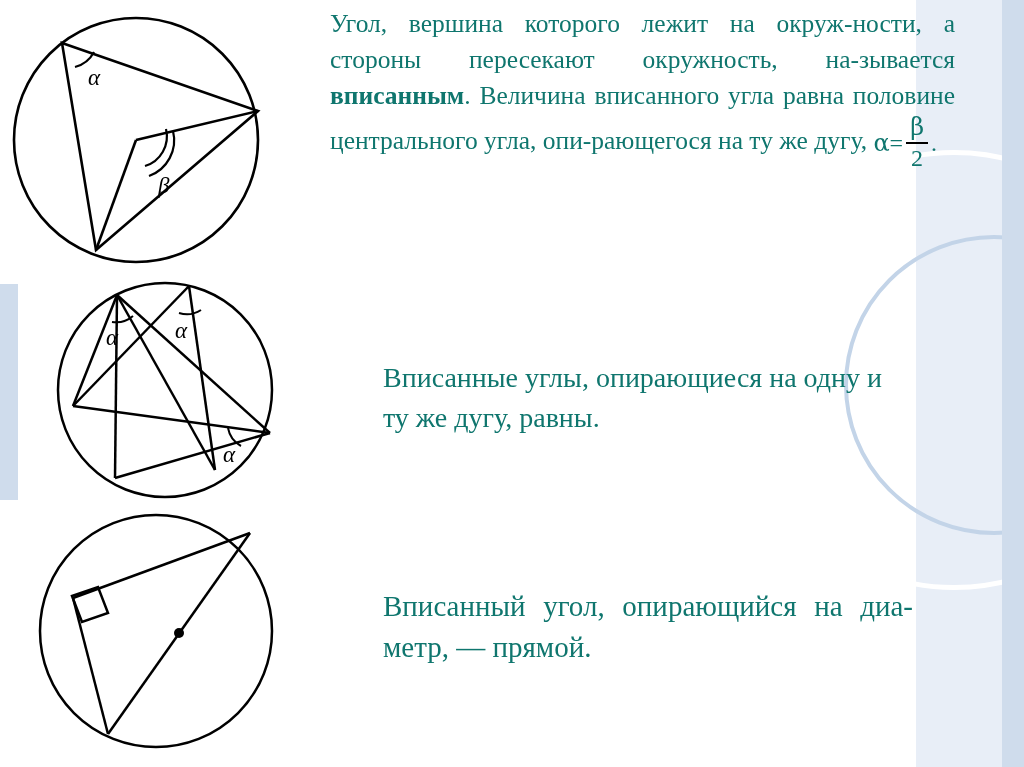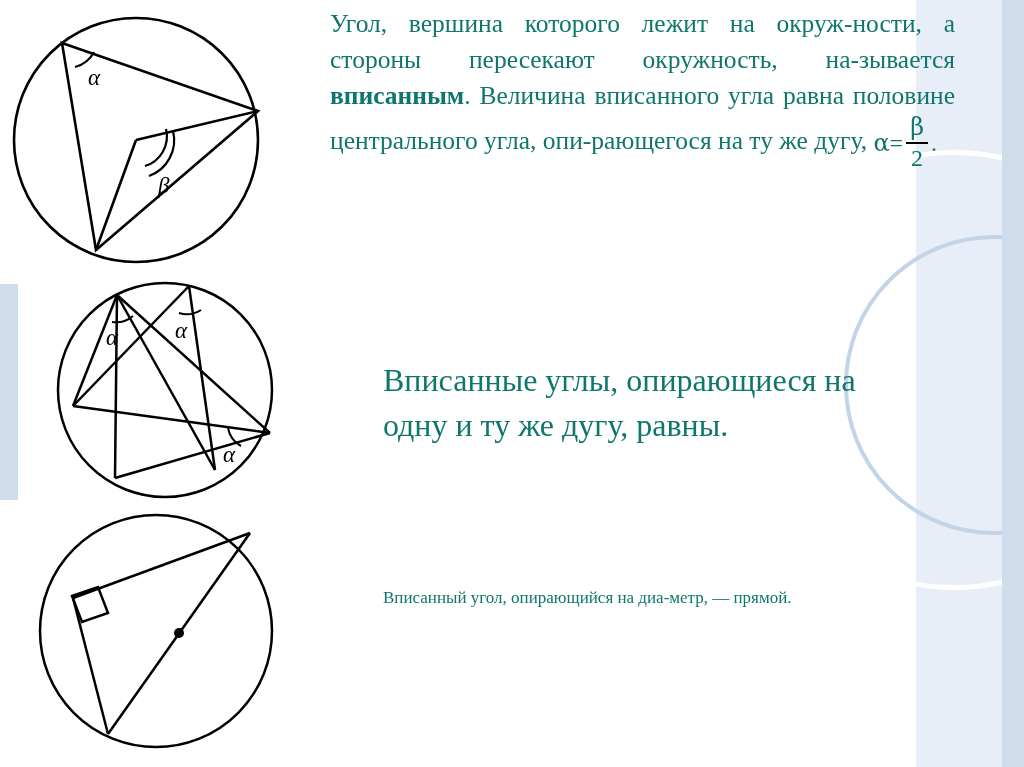--- a/index.html
+++ b/index.html
@@ -121,27 +121,27 @@
   .frac .den {
     display: block;
     font-size: 24px;
     line-height: 1.05;
     padding: 0 4px;
   }
   #text-2 {
     left: 383px;
     top: 358px;
     width: 520px;
-    font-size: 32px;
+    font-size: 28px;
   }
   #text-3 {
     left: 383px;
     top: 586px;
     width: 530px;
-    font-size: 17px;
+    font-size: 29px;
     text-align: justify;
   }
   .greek {
     font-family: "DejaVu Serif", serif;
   }
 </style>
 </head>
 <body>
 
 <div id="slide">

